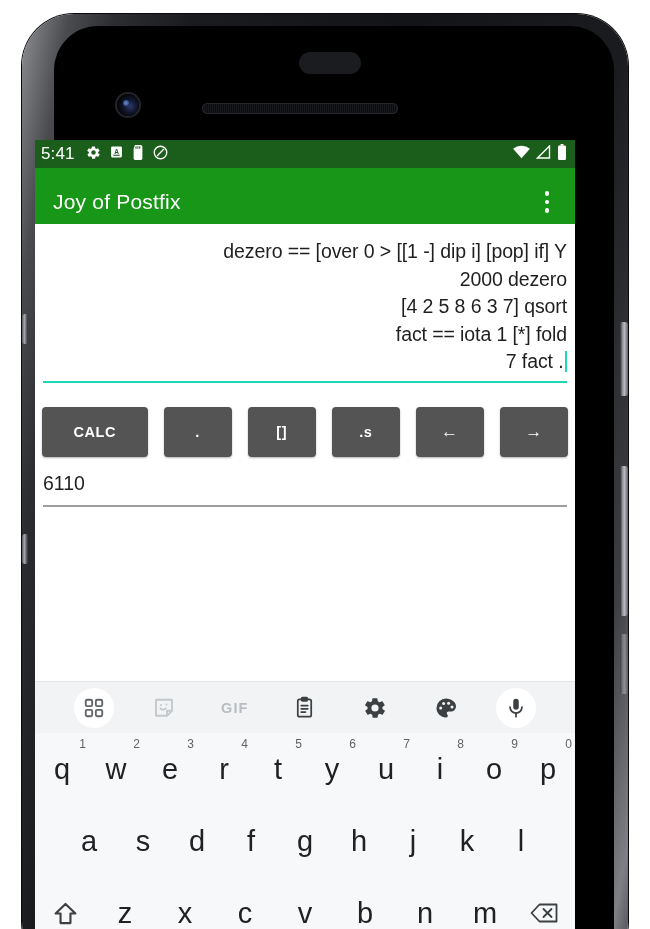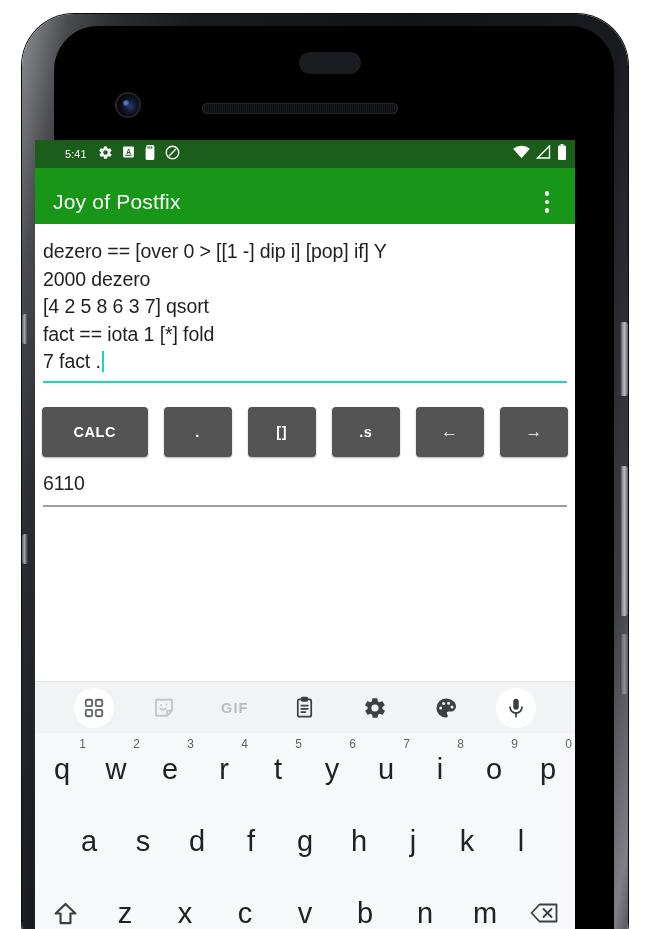--- a/index.html
+++ b/index.html
@@ -77,38 +77,38 @@
     overflow: hidden;
   }
 
   
   #status-bar {
     height: 28px; background: #1b5e1b;
     display: flex; align-items: center;
     padding: 0 8px 0 6px;
     color: #ffffff;
   }
-  #status-clock { font-size: 11px; letter-spacing: .1px; margin-left: 24px; }
+  #status-clock { font-size: 17px; letter-spacing: .1px; }
   #status-left-icons { display: flex; align-items: center; gap: 9px; margin-left: 11px; }
   #status-right-icons { margin-left: auto; display: flex; align-items: center; gap: 6px; }
   .sicon { display:block; }
 
   
   #app-bar {
     height: 56px; background: #189618;
     display: flex; align-items: center;
     padding: 12px 4px 0 18px;
   }
   #app-title { color:#ffffff; font-size: 21px; font-weight: 500; letter-spacing:.2px; }
   #overflow-menu { margin-left:auto; width:48px; height:48px; display:flex; flex-direction:column;
       align-items:center; justify-content:center; gap:4px; }
   #overflow-menu i { display:block; width:4.5px; height:4.5px; border-radius:50%; background:#ffffff; }
 
   
-  #editor-wrap { padding: 14px 8px 8px 8px; }
+  #editor-wrap { padding: 14px 8px 8px 8px; text-align: right; }
   #program-editor {
     font-size: 19.5px;
     line-height: 27.5px;
     color: #1f1f1f;
     white-space: pre;
     letter-spacing: -.1px;
     padding-bottom: 3px;
   }
   #caret {
     display: inline-block; width: 2.5px; height: 21px;

